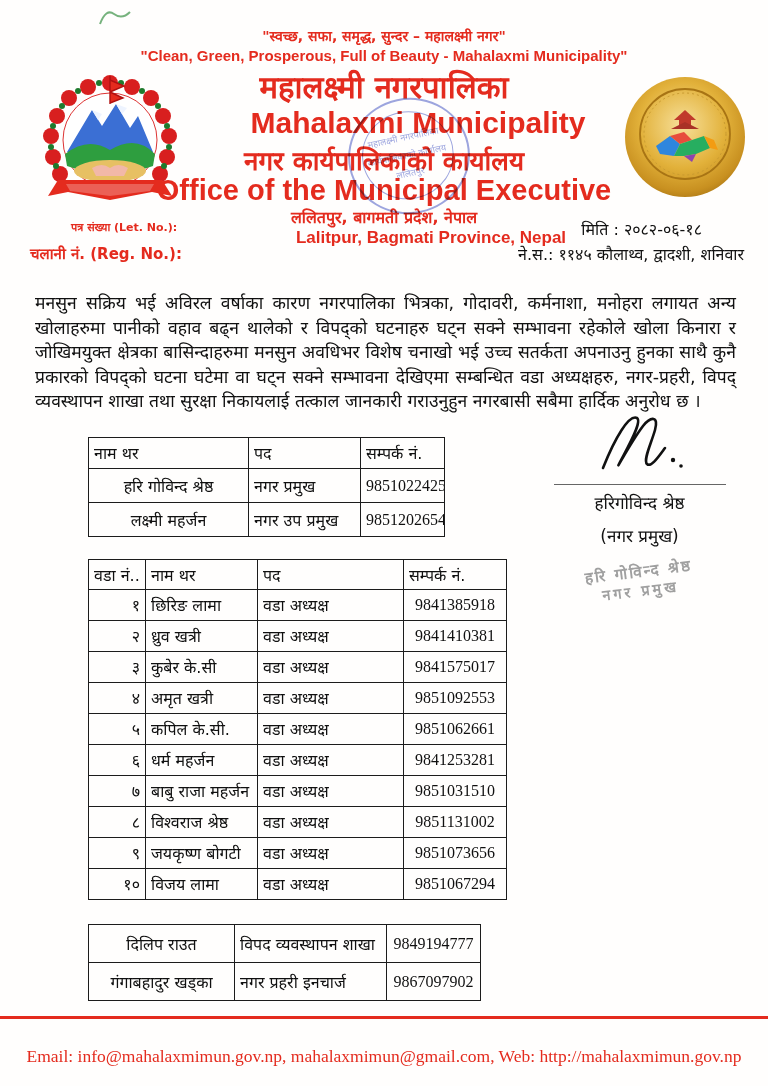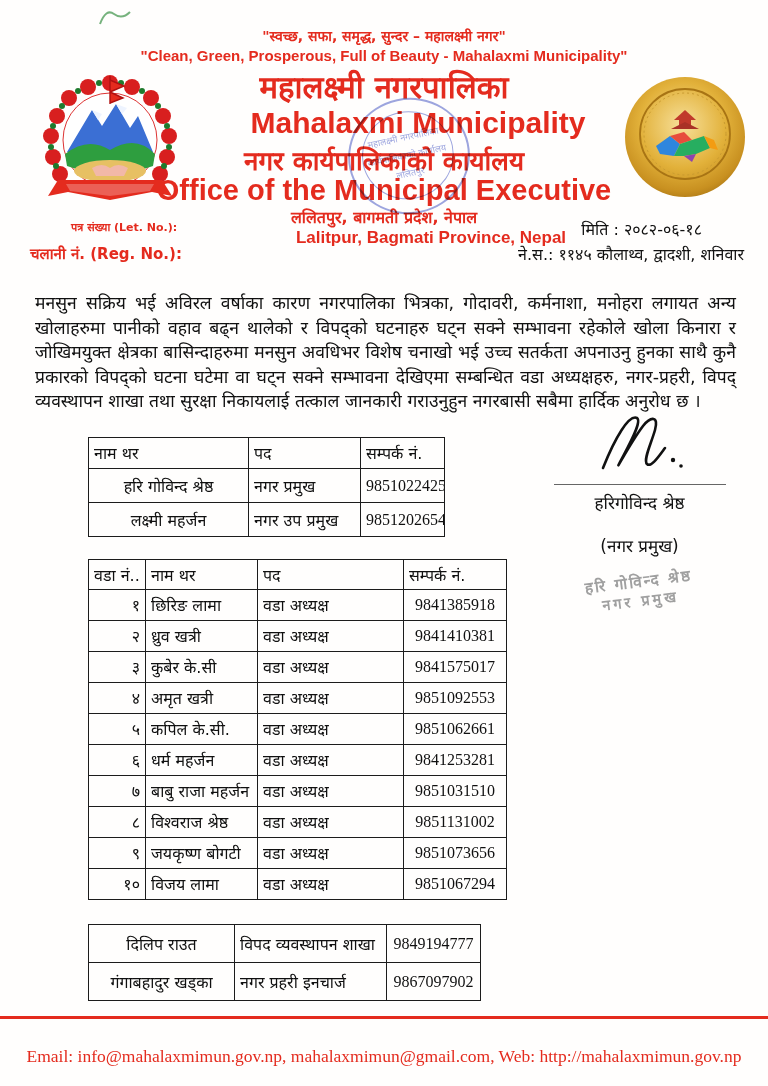--- a/index.html
+++ b/index.html
@@ -46,21 +46,21 @@
   .t2 td { height:26px; }
   .t3 { left:88px; top:924px; width:392px; }
   .t3 td { height:33px; }
   .cc { text-align:center; }
   .num { font-family:"Liberation Serif","DejaVu Serif",serif; font-size:17px; text-align:center; }
   .ward { text-align:right; padding-right:3px; }
 
   .sigblk { left:537px; top:408px; width:205px; text-align:center; }
   .sigline { width:172px; border-top:1.6px solid #666; margin:0 auto 6px auto; }
   .signame { font-size:17px; color:#111; }
-  .sigpos  { font-size:17px; color:#111; margin-top:20px; }
+  .sigpos  { font-size:17px; color:#111; margin-top:10px; }
   .sigstamp {
     margin-top:16px; color:#a0a0a0; font-weight:bold;
     transform:rotate(-7deg); line-height:1.25;
   }
   .sigstamp .s1 { font-size:15.5px; letter-spacing:2px; }
   .sigstamp .s2 { font-size:14.5px; letter-spacing:3px; }
 
   .bluestamp {
     left:348px; top:98px; width:122px; height:116px;
     opacity:.5; mix-blend-mode:multiply; transform:rotate(-12deg);

